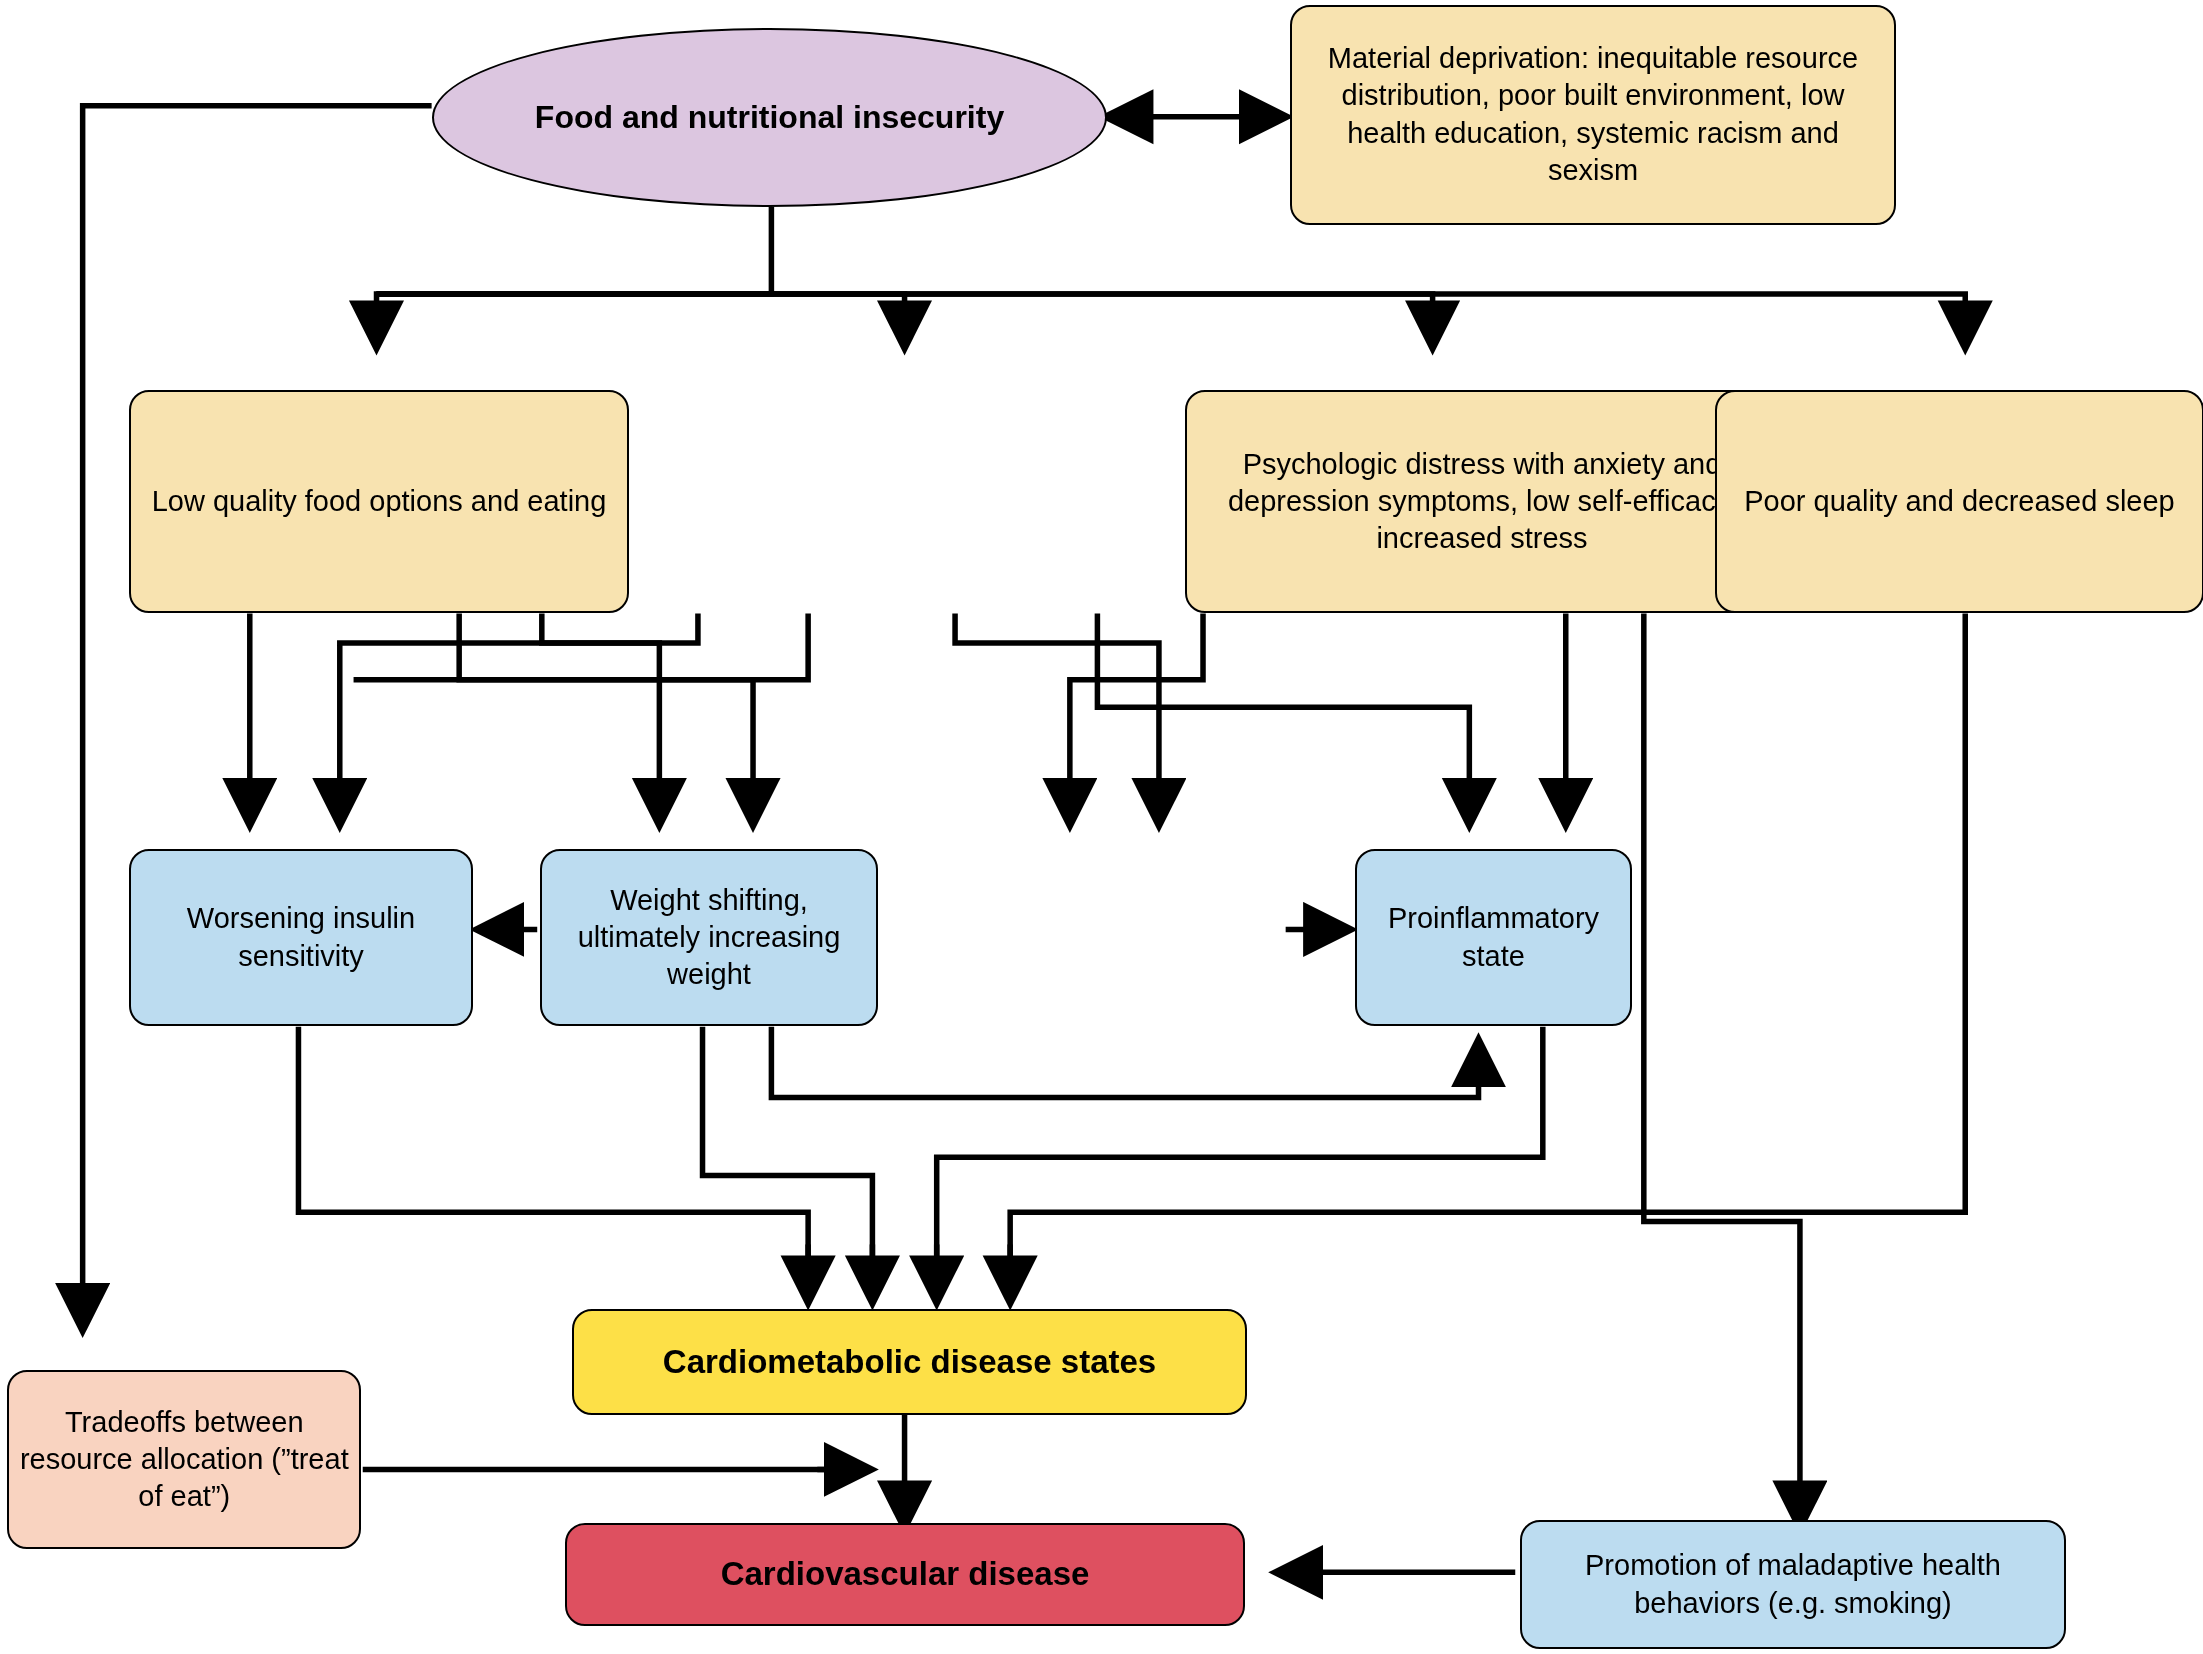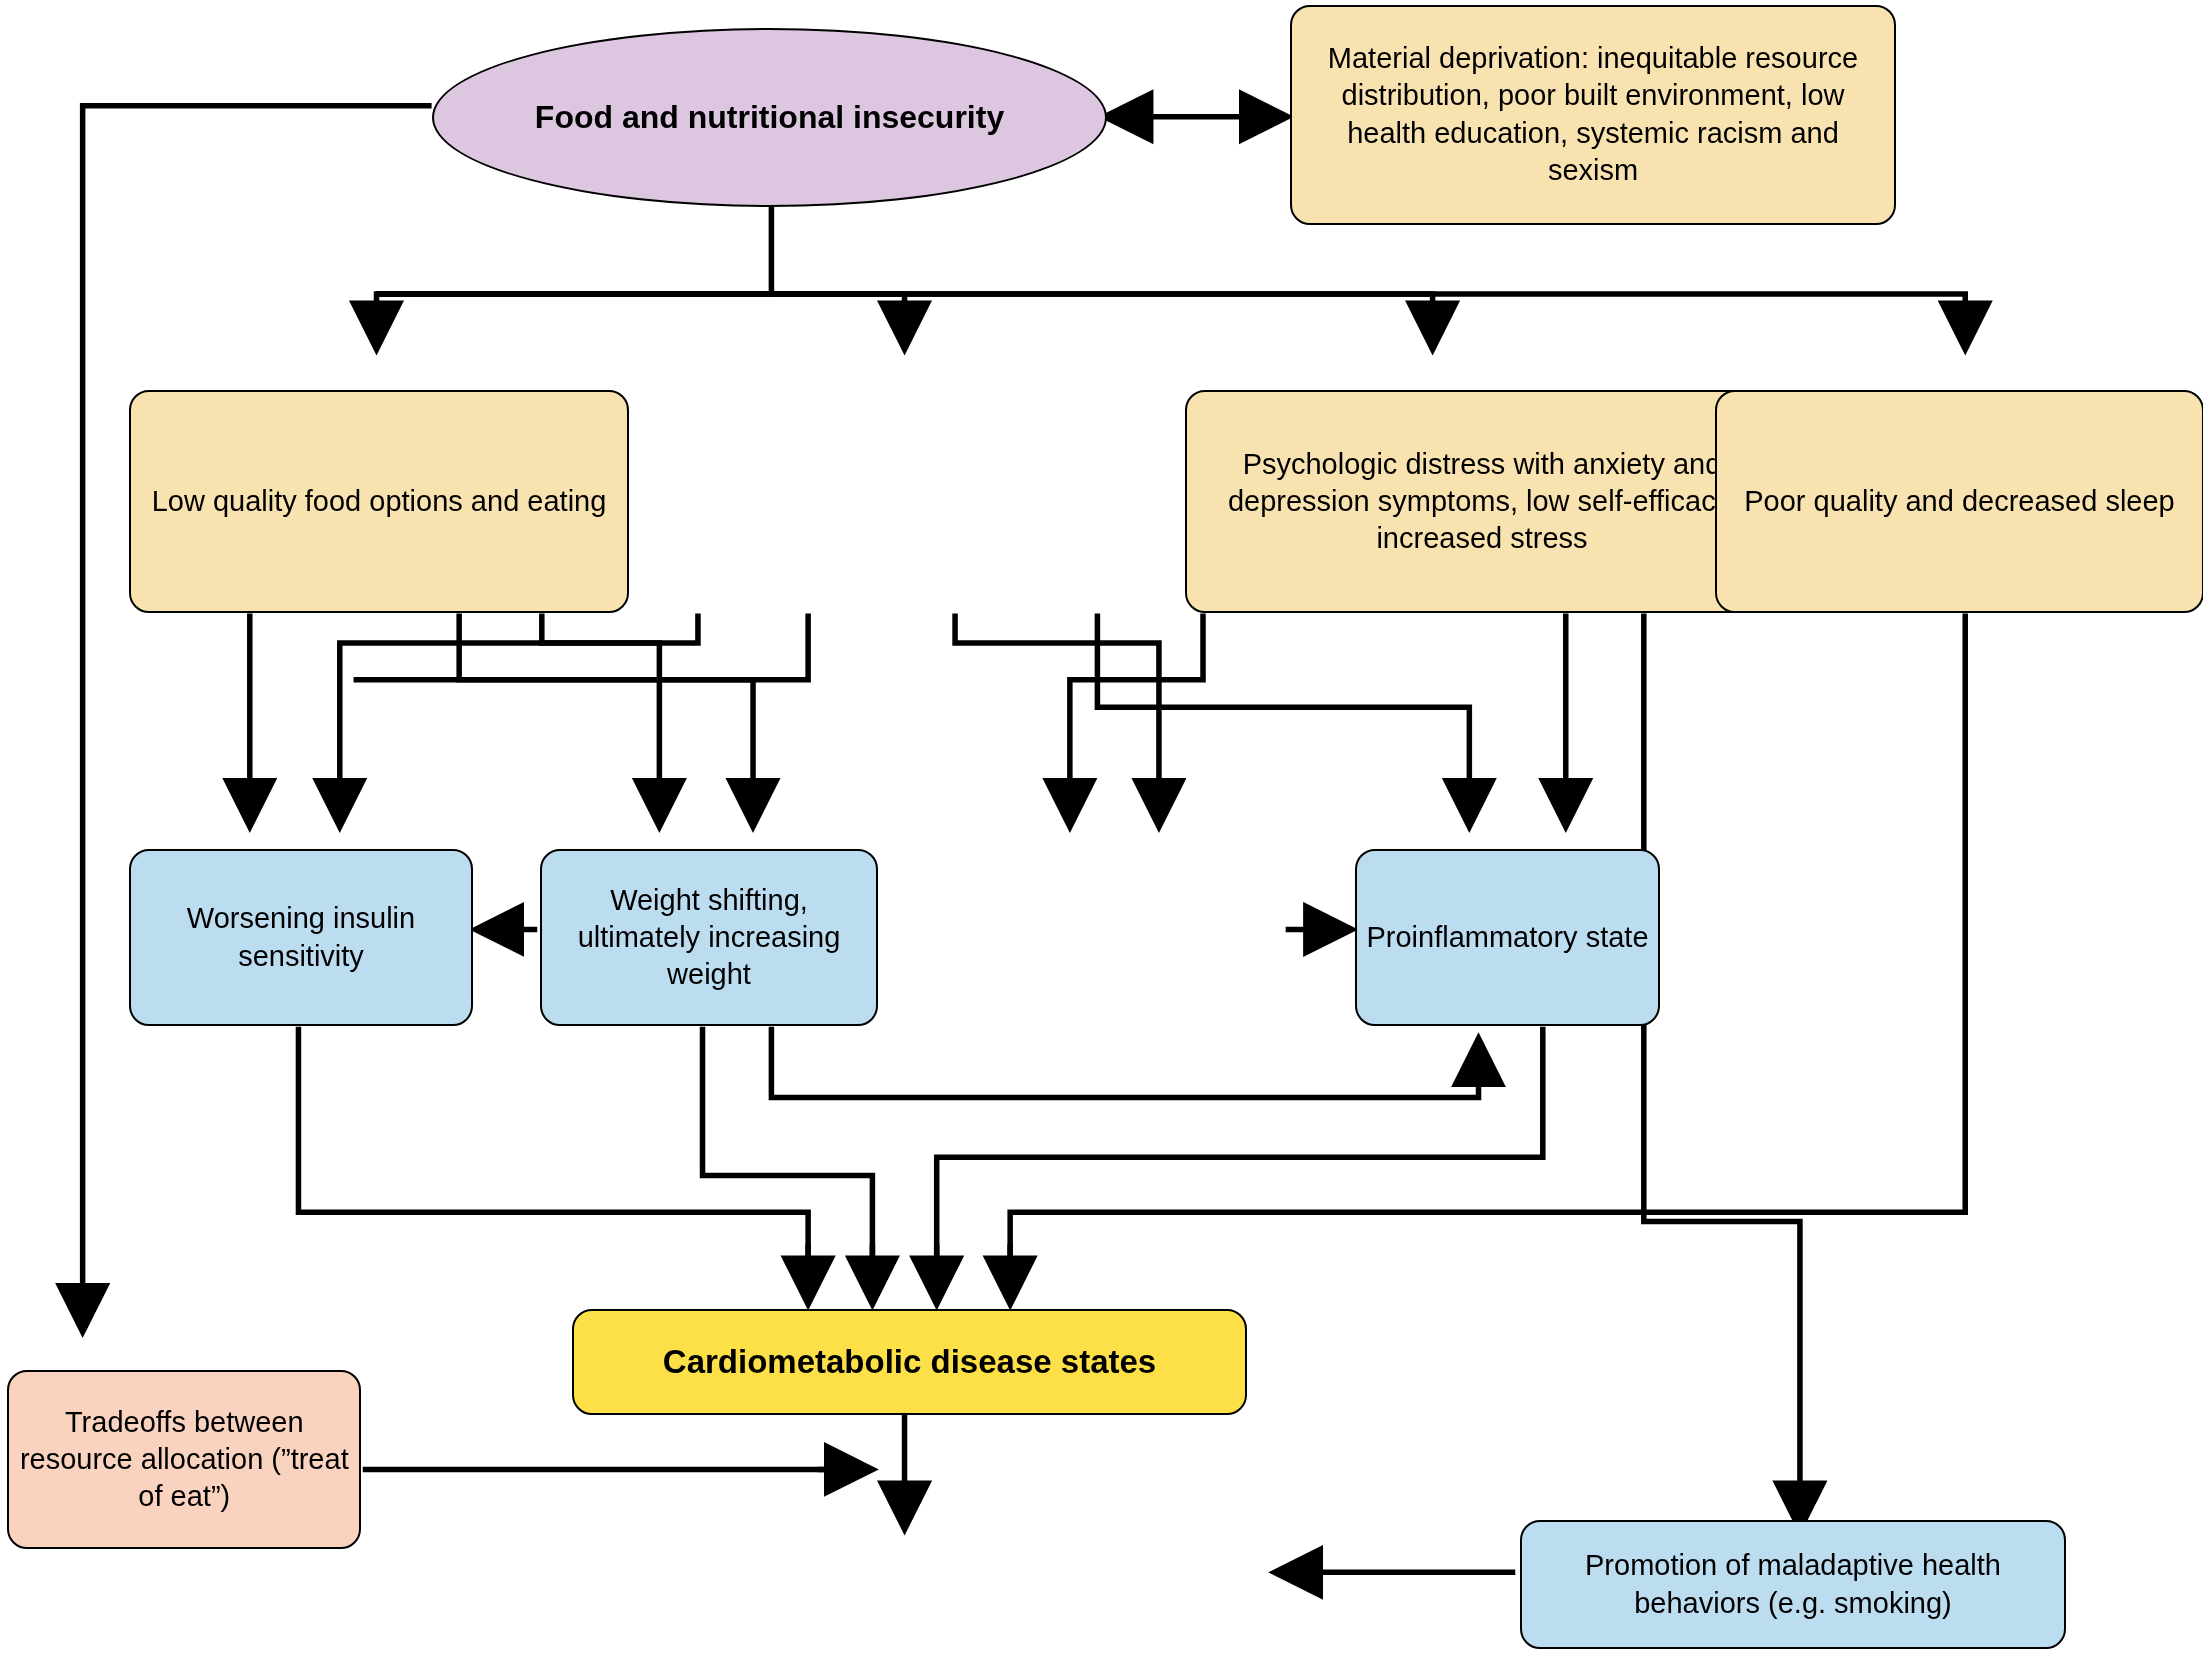--- a/index.html
+++ b/index.html
@@ -163,31 +163,34 @@
 
   <div class="node rounded" style="left:129px; top:849px; width:344px; height:177px; background:#bcdcf0; font-size:29px;">
     <span>Worsening  insulin sensitivity</span>
   </div>
 
   <div class="node rounded" style="left:540px; top:849px; width:338px; height:177px; background:#bcdcf0; font-size:29px;">
     <span>Weight shifting, ultimately increasing weight</span>
   </div>
 
 
-  <div class="node rounded" style="left:1355px; top:849px; width:305px; height:177px; background:#bcdcf0; font-size:29px;">
+  <div class="node rounded" style="left:1355px; top:849px; width:277px; height:177px; background:#bcdcf0; font-size:29px;">
     <span>Proinflammatory state</span>
   </div>
 
   <div class="node rounded bold" style="left:572px; top:1309px; width:675px; height:106px; background:#fde047; font-size:33px;">
     <span>Cardiometabolic disease states</span>
   </div>
 
   <div class="node rounded" style="left:7.3px; top:1370px; width:354px; height:179px; background:#f9d3c0; font-size:29px;">
     <span>Tradeoffs between resource allocation (”treat of eat”)</span>
   </div>
 
+  <div class="node rounded bold" style="left:565px; top:1523px; width:680px; height:103px; background:#de5060; font-size:33px;">
+    <span>Cardiovascular disease</span>
+  </div>
 
   <div class="node rounded" style="left:1520px; top:1520px; width:546px; height:129px; background:#bcdcf0; font-size:29px;">
     <span>Promotion of maladaptive health behaviors (e.g. smoking)</span>
   </div>
 
 </div>
 
 
 </body></html>

